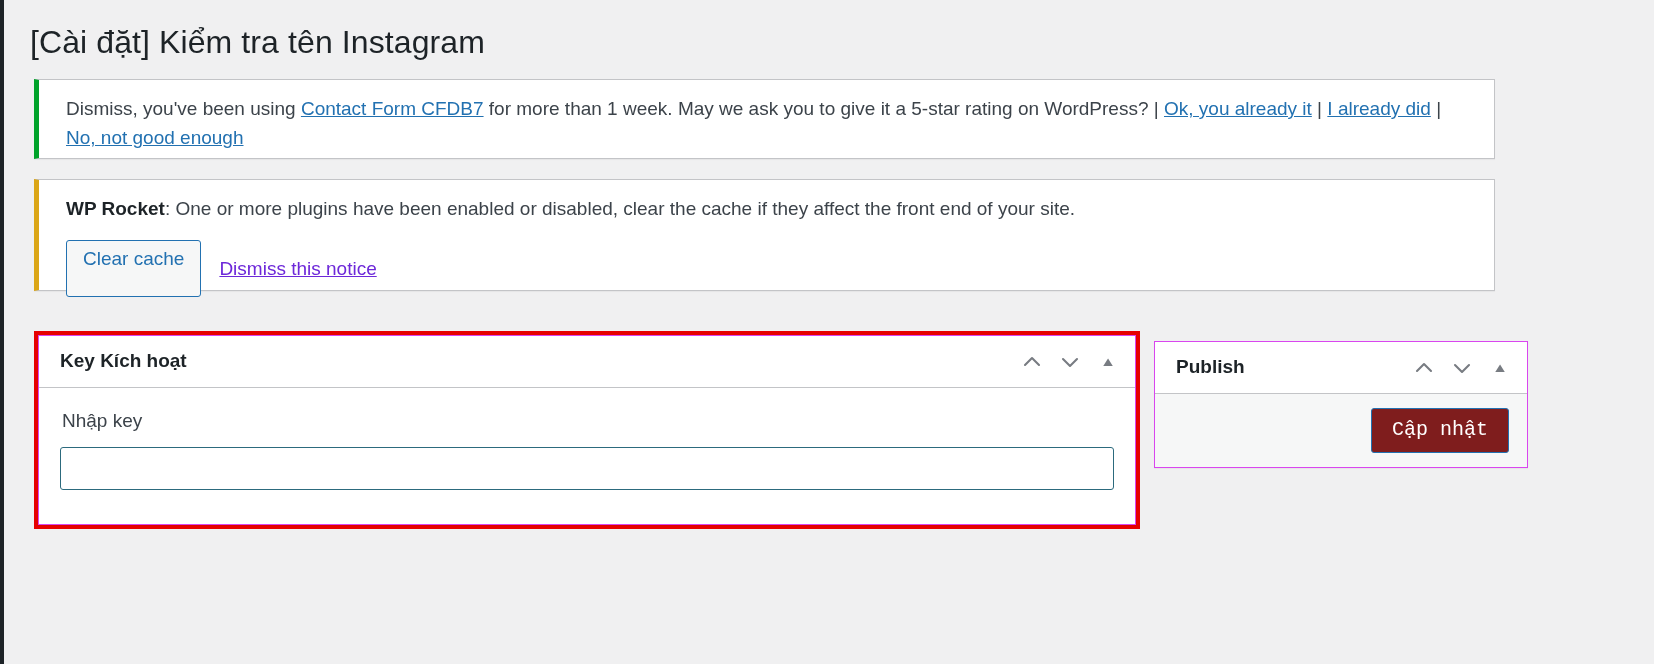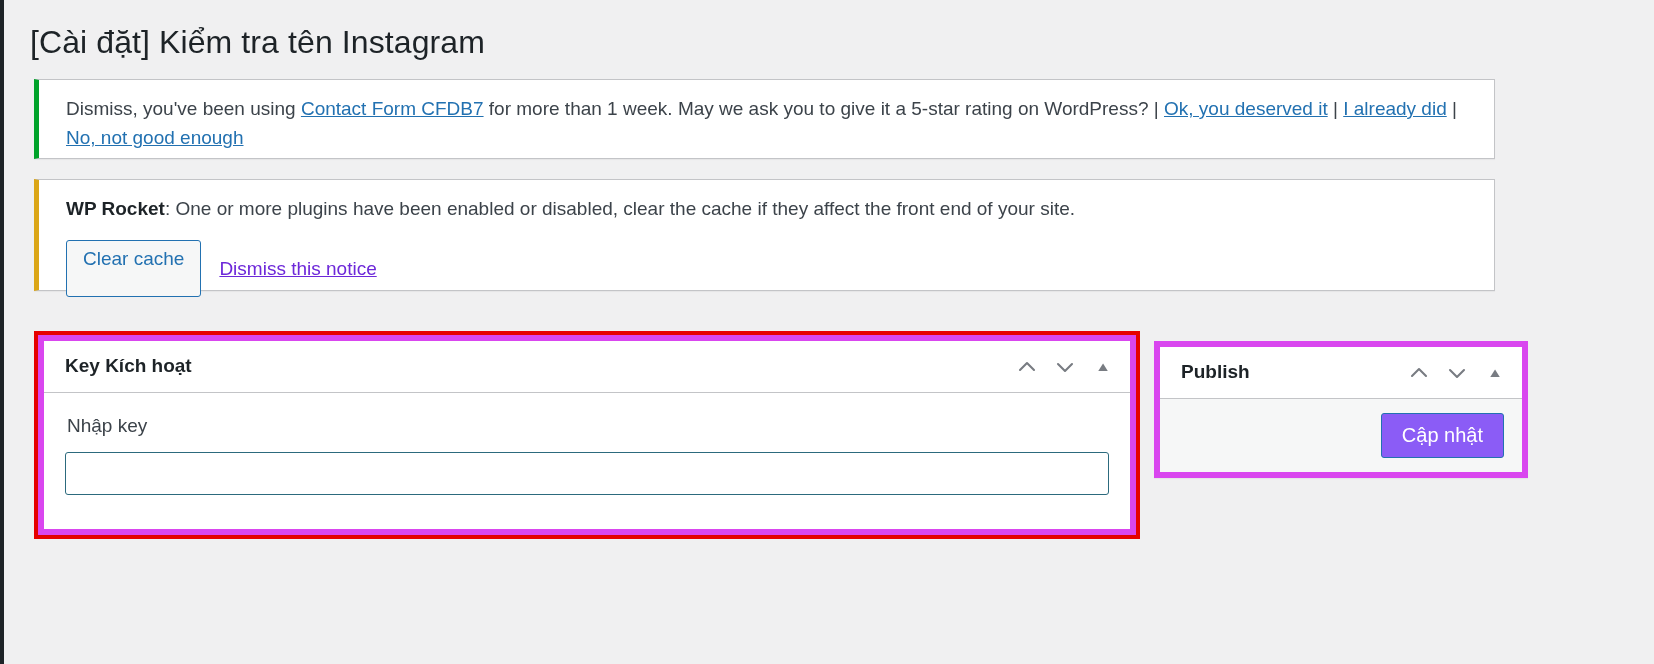--- a/index.html
+++ b/index.html
@@ -148,21 +148,21 @@
   .col-side {
     position: absolute;
     left: 1150px;
     top: 341px;
     width: 374px;
   }
 
   
   .postbox {
     background: #fff;
-    border: 6px solid #d946ef;
+    border: 1px solid #d946ef;
     box-sizing: border-box;
     box-shadow: 0 1px 1px rgba(0,0,0,.04);
   }
   .postbox-header {
     display: flex;
     align-items: center;
     justify-content: space-between;
     border-bottom: 1px solid #c3c4c7;
     padding: 0 8px 0 21px;
     height: 52px;
@@ -226,44 +226,44 @@
   .submitbox-inside {
     background: #f6f7f7;
     padding: 14px 18px;
     display: flex;
     justify-content: flex-end;
     align-items: center;
     min-height: 56px;
     box-sizing: border-box;
   }
   .button-primary {
-    background: #8b5cf6;
+    background: #7f1d1d;
     border: 1px solid #2271b1;
     border-radius: 3px;
     color: #fff;
     font-size: 20px;
-    font-family: Liberation Sans, sans-serif;
+    font-family: Liberation Mono, monospace;
     padding: 10px 20px 11px;
     line-height: 1.1;
     cursor: pointer;
   }
 </style>
 </head>
 <body>
 
 <div class="admin-edge"></div>
 
 <div class="wrap">
 
 
   <h1 class="page-title">[Cài đặt] Kiểm tra tên Instagram</h1>
 
   <div class="notice notice-success" id="notice-cfdb7">
     <div class="notice-inner">
-      <p><span>Dismiss, you've been using </span><a href="#">Contact Form CFDB7</a><span> for more than 1 week. May we ask you to give it a 5-star rating on WordPress? | </span><a href="#">Ok, you deserved it</a><span> | </span><a href="#">I already did</a><span> | </span><a href="#">No, not good enough</a></p>
+      <p><span>Dismiss, you've been using </span><a href="#">Contact Form CFDB7</a><span> for more than 1 week. May we ask you to give it a 5-star rating on WordPress? | </span><a href="#">Ok, you already it</a><span> | </span><a href="#">I already did</a><span> | </span><a href="#">No, not good enough</a></p>
     </div>
   </div>
 
   <div class="notice notice-warning" id="notice-wprocket">
     <div class="notice-inner">
       <p><strong>WP Rocket</strong><span>: One or more plugins have been enabled or disabled, clear the cache if they affect the front end of your site.</span></p>
       <div class="rocket-actions">
         <button class="button-secondary">Clear cache</button>
         <a href="#">Dismiss this notice</a>
       </div>

